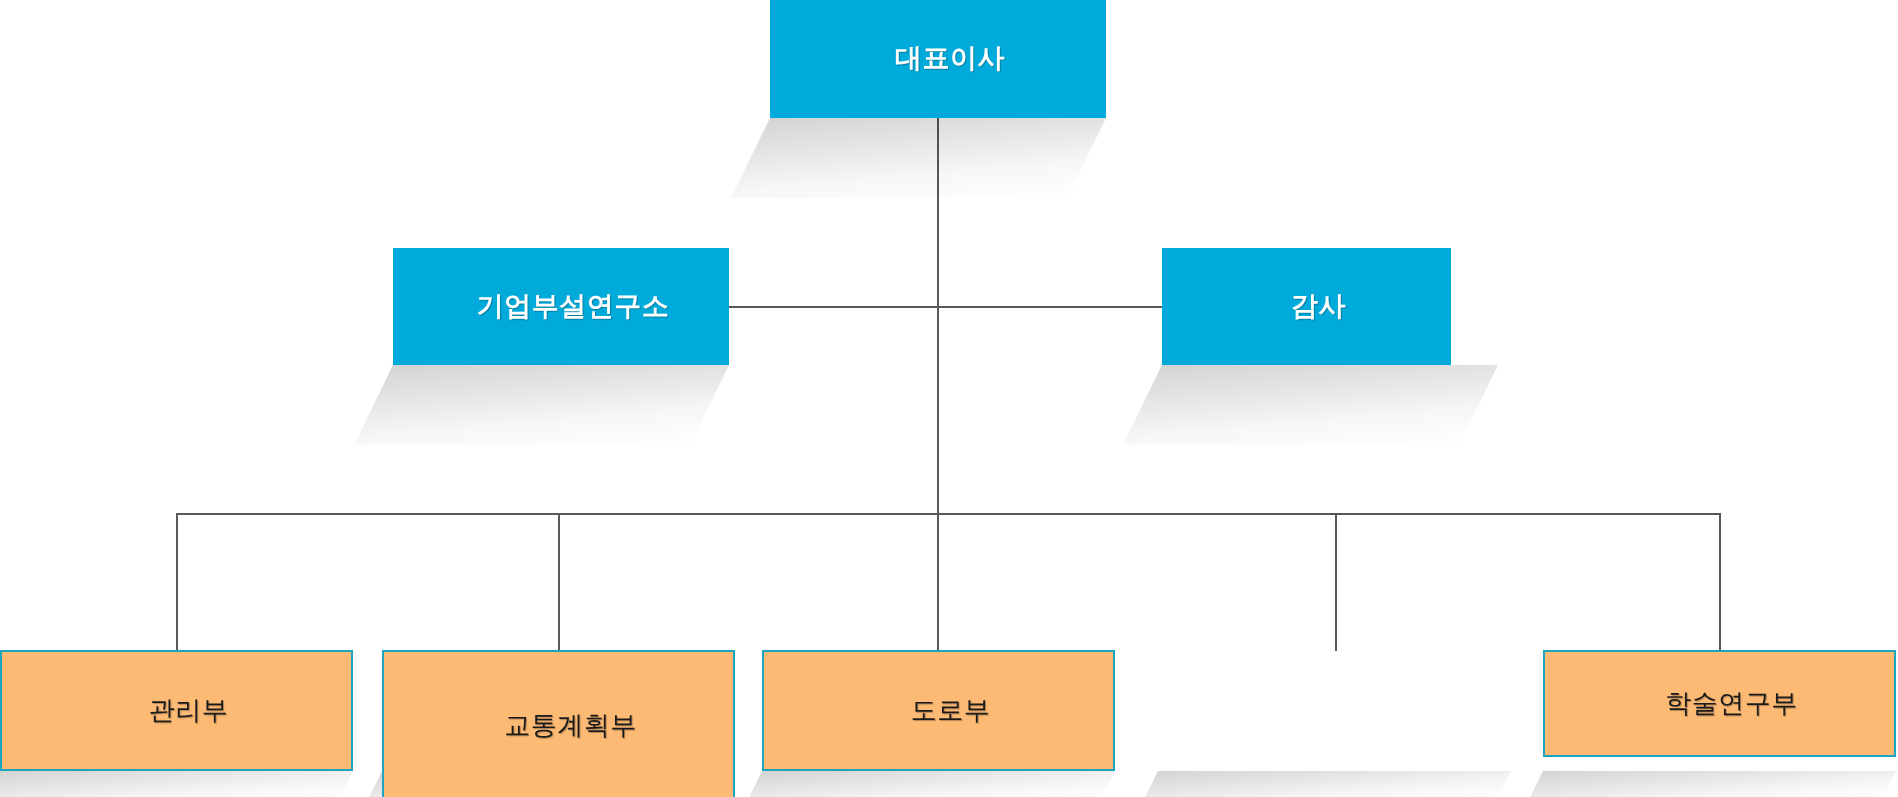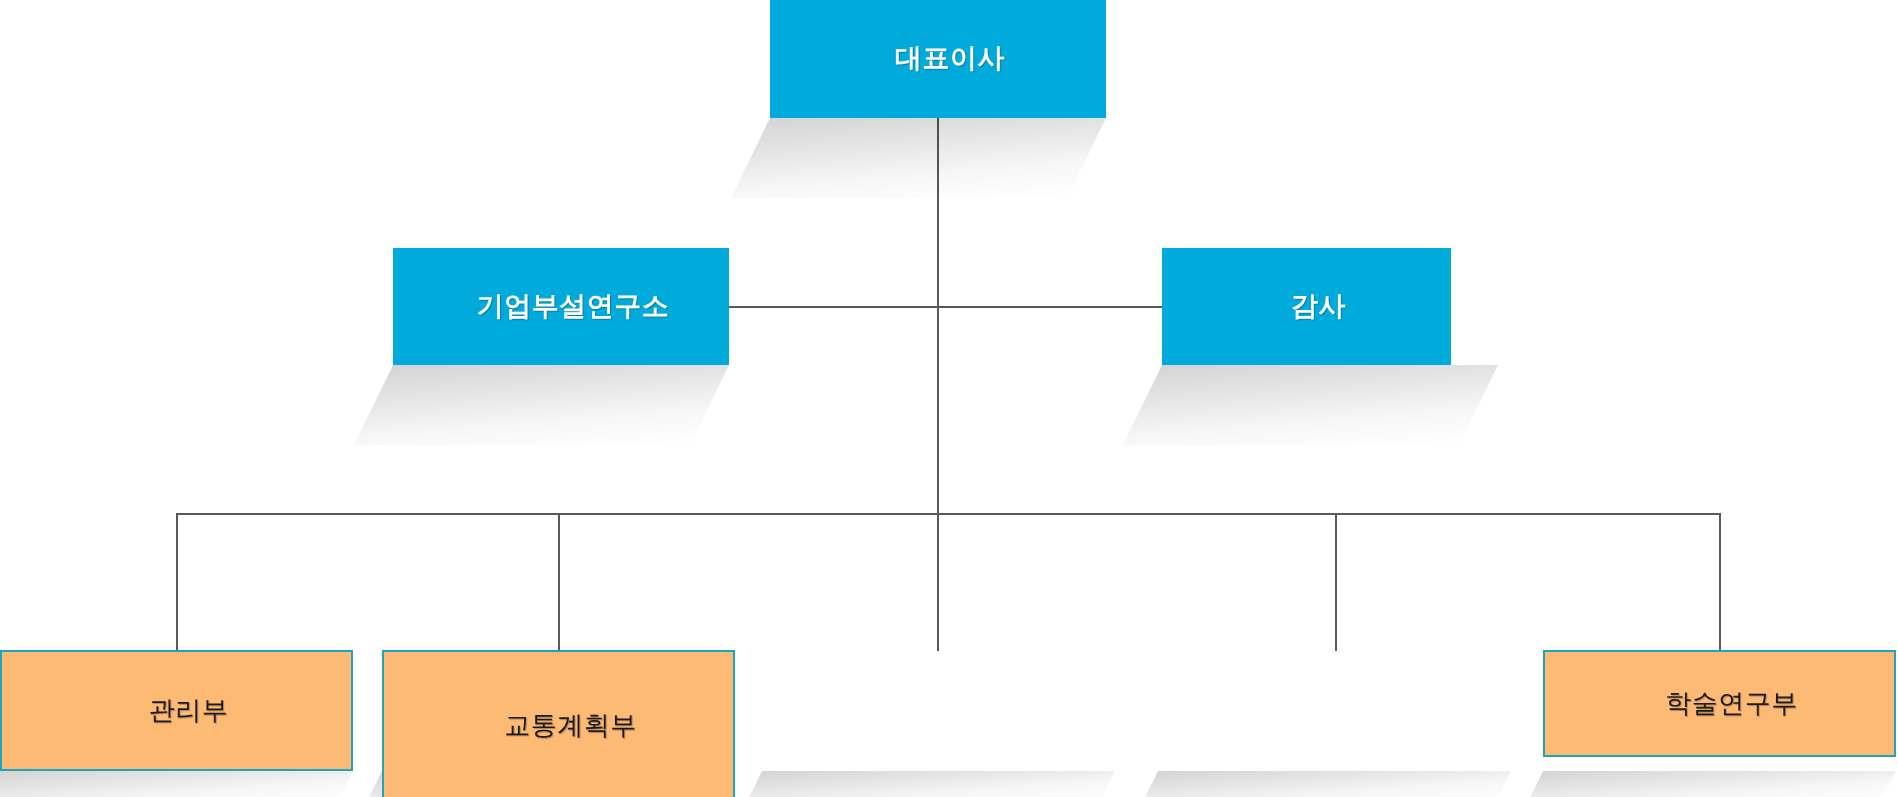--- a/index.html
+++ b/index.html
@@ -134,19 +134,22 @@
   </div>
 
   <div class="node outlined" style="left:0px; top:650px; width:353px; height:121px;">
     <span class="node-label">관리부</span>
   </div>
 
   <div class="node outlined" style="left:382px; top:650px; width:353px; height:152px;">
     <span class="node-label">교통계획부</span>
   </div>
 
+  <div class="node outlined" style="left:762px; top:650px; width:353px; height:121px;">
+    <span class="node-label">도로부</span>
+  </div>
 
 
   <div class="node outlined" style="left:1543px; top:650px; width:353px; height:107px;">
     <span class="node-label">학술연구부</span>
   </div>
 
 </div>
 
 </body></html>

